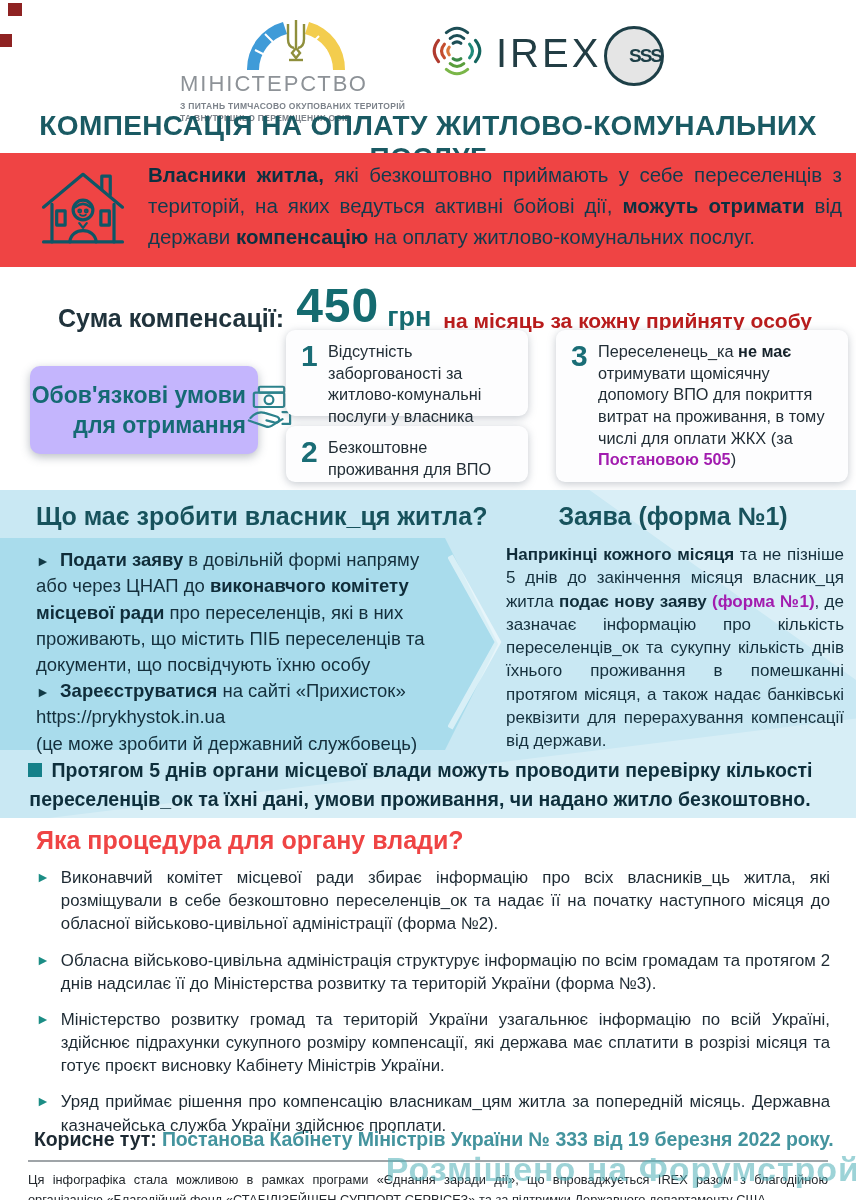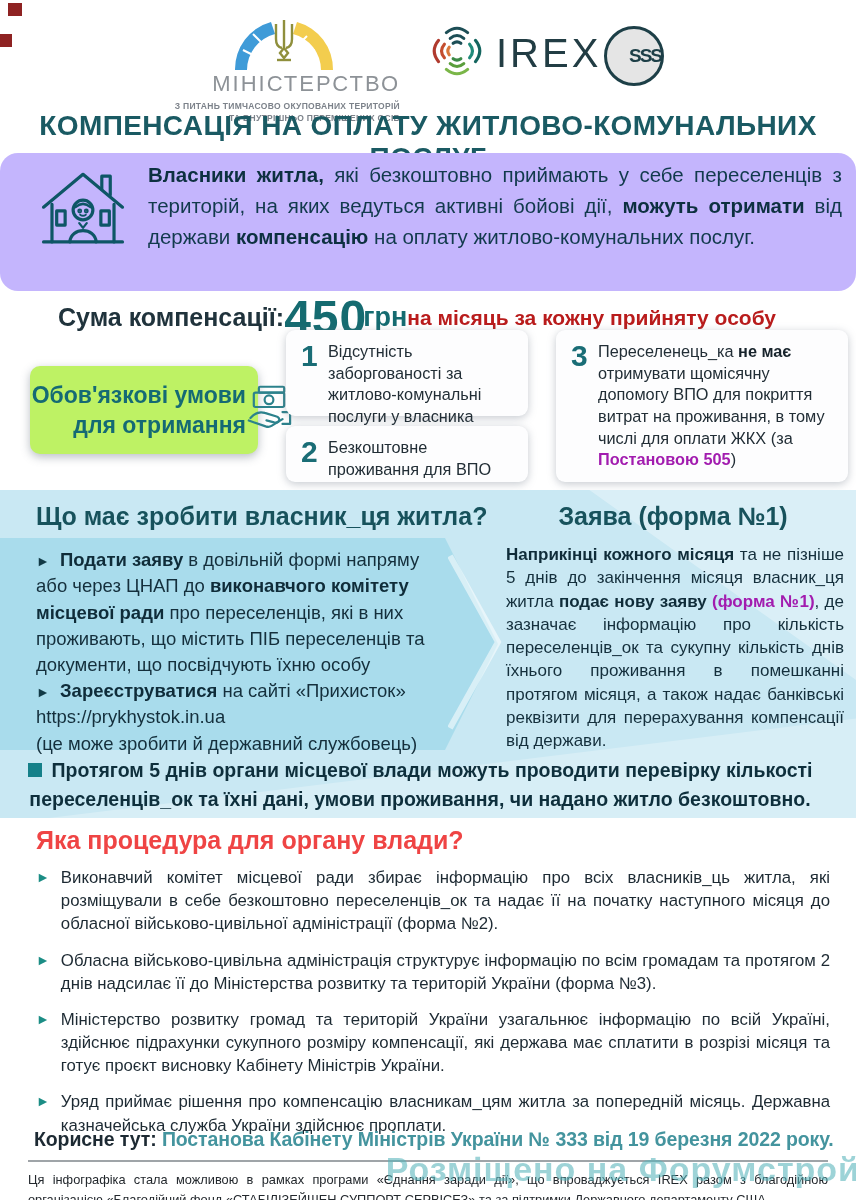--- a/index.html
+++ b/index.html
@@ -5,49 +5,49 @@
   html,body{margin:0;padding:0;background:#e8e8e8;}
   .page{position:relative;width:856px;height:1200px;background:#ffffff;overflow:hidden;
         font-family:"Liberation Sans", sans-serif;margin:0 auto;}
 
   
   .red-mark{position:absolute;background:#8e2222;}
   .red-mark.m1{left:8px;top:3px;width:14px;height:13px;}
   .red-mark.m2{left:0px;top:34px;width:12px;height:13px;}
 
   
-  .ministry{position:absolute;left:168px;top:14px;width:232px;text-align:right;}
+  .ministry{position:absolute;left:180px;top:14px;width:232px;text-align:left;}
   .ministry svg{display:block;margin:0 auto;}
   .ministry-name{font-size:22px;color:#8d9297;letter-spacing:2px;margin-top:1px;font-weight:400;}
   .ministry-sub{font-size:8.5px;color:#7c828a;font-weight:700;line-height:1.45;margin-top:3px;letter-spacing:.3px;}
   .irex{position:absolute;left:426px;top:20px;display:flex;align-items:center;gap:8px;}
   .irex-text{font-size:40px;color:#223d44;font-weight:500;letter-spacing:3px;}
   .sss{position:absolute;left:604px;top:26px;width:54px;height:54px;border:3px solid #1d3f47;border-radius:50%;
        display:flex;align-items:center;justify-content:flex-end;background:#e5e5e5;}
   .sss-text{font-size:19px;font-weight:700;color:#1d3f47;letter-spacing:-2px;}
 
   .title{position:absolute;top:110px;left:0;right:0;text-align:center;font-size:28px;font-weight:700;
          color:#1a5a63;letter-spacing:.4px;}
 
   
-  .banner{position:absolute;top:153px;height:138px;left:0;right:0;background:#c4b5fd;border-radius:18px;}
+  .banner{position:absolute;top:153px;height:114px;left:0;right:0;background:#ef4444;}
   .house{position:absolute;left:36px;top:9px;}
   .banner-text{position:absolute;left:148px;top:7px;right:14px;font-size:20.5px;line-height:1.5;
                color:#123a4d;font-weight:500;text-align:justify;}
   .banner-text b{color:#0d3040;font-weight:800;}
 
   
-  .sum-row{position:absolute;top:278px;left:58px;display:flex;align-items:center;white-space:nowrap;margin-top:12px;}
+  .sum-row{position:absolute;top:278px;left:58px;display:flex;align-items:flex-end;gap:12px;white-space:nowrap;}
   .sum-label{font-size:25px;font-weight:700;color:#20333c;}
   .sum-amount{font-size:48px;font-weight:800;color:#156b70;letter-spacing:1px;}
   .sum-currency{font-size:27px;font-weight:700;color:#156b70;margin-left:-4px;}
   .sum-suffix{font-size:21px;font-weight:700;color:#b91c1c;}
 
   
-  .cond-tag{position:absolute;left:30px;top:366px;width:228px;height:88px;background:#bef264;border-radius:10px;
+  .cond-tag{position:absolute;left:30px;top:366px;width:228px;height:88px;background:#c4b5fd;border-radius:10px;
             box-shadow:0 3px 10px rgba(100,110,125,.45);}
   .cond-tag-text{position:absolute;right:12px;top:15px;text-align:right;font-size:23px;font-weight:800;
                  color:#156a74;line-height:1.3;}
   .cond-icon{position:absolute;left:242px;top:380px;}
   .card{position:absolute;background:#fdfdfe;border-radius:9px;box-shadow:0 2px 9px rgba(110,120,135,.4);}
   .card-num{position:absolute;left:15px;top:9px;font-size:30px;font-weight:800;color:#1a6d76;}
   .card-body{margin:11px 8px 10px 42px;font-size:16.3px;line-height:1.33;color:#222e36;font-weight:500;}
   .card.c1{left:286px;top:330px;width:242px;height:86px;}
   .card.c2{left:286px;top:426px;width:242px;height:56px;}
   .card.c3{left:556px;top:330px;width:292px;height:152px;}

